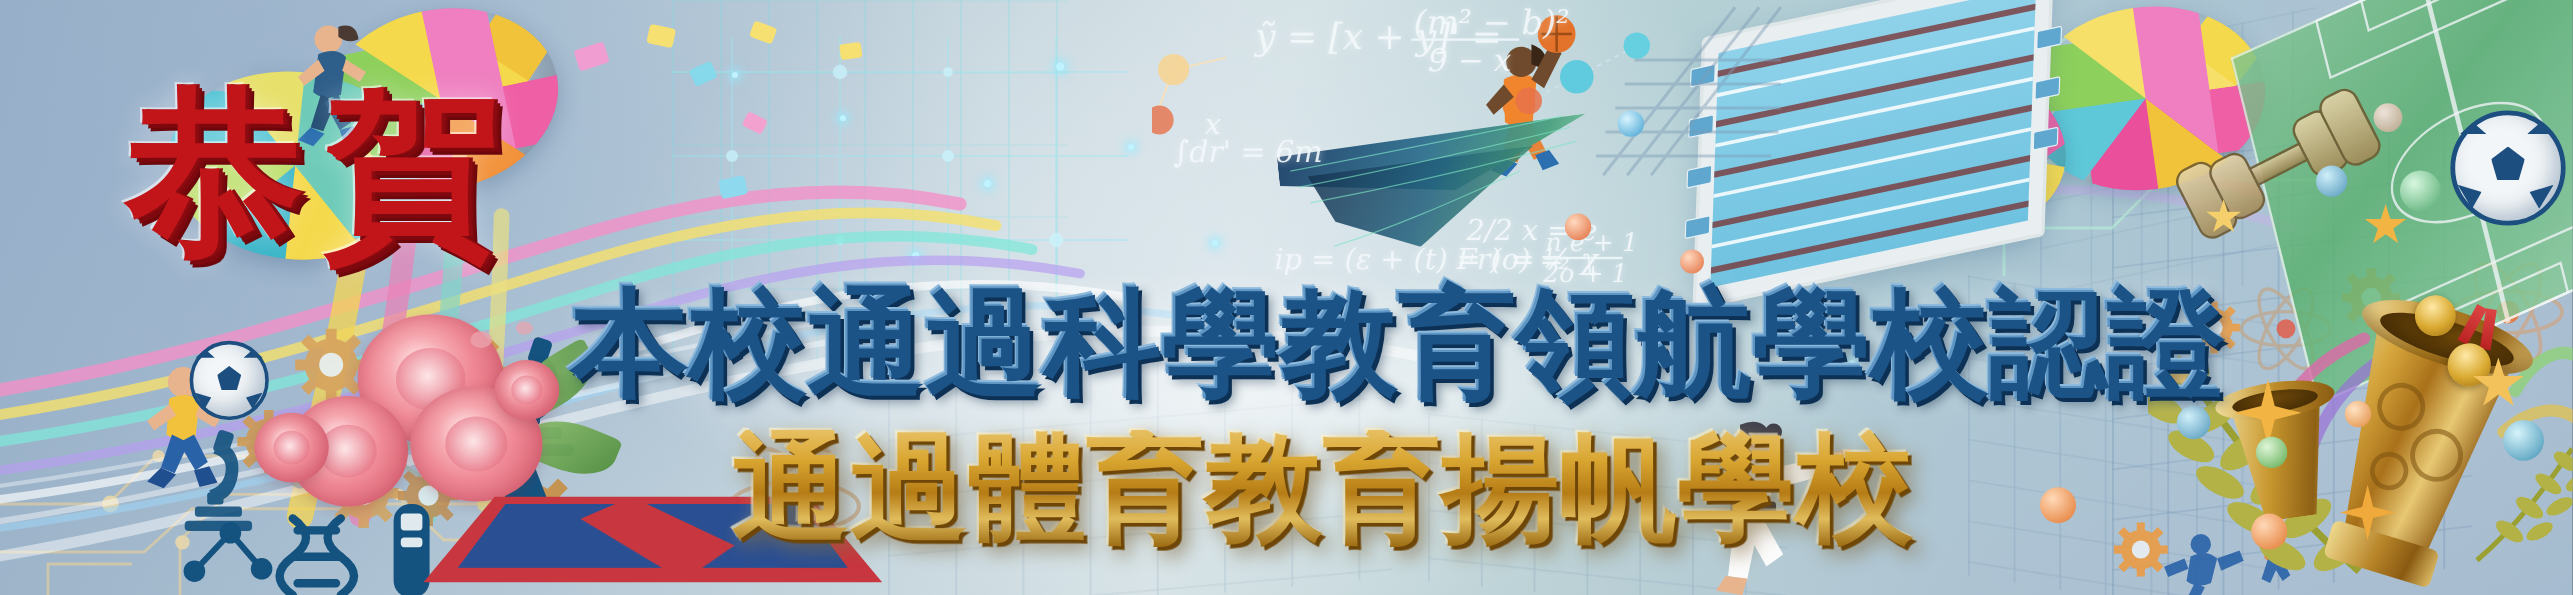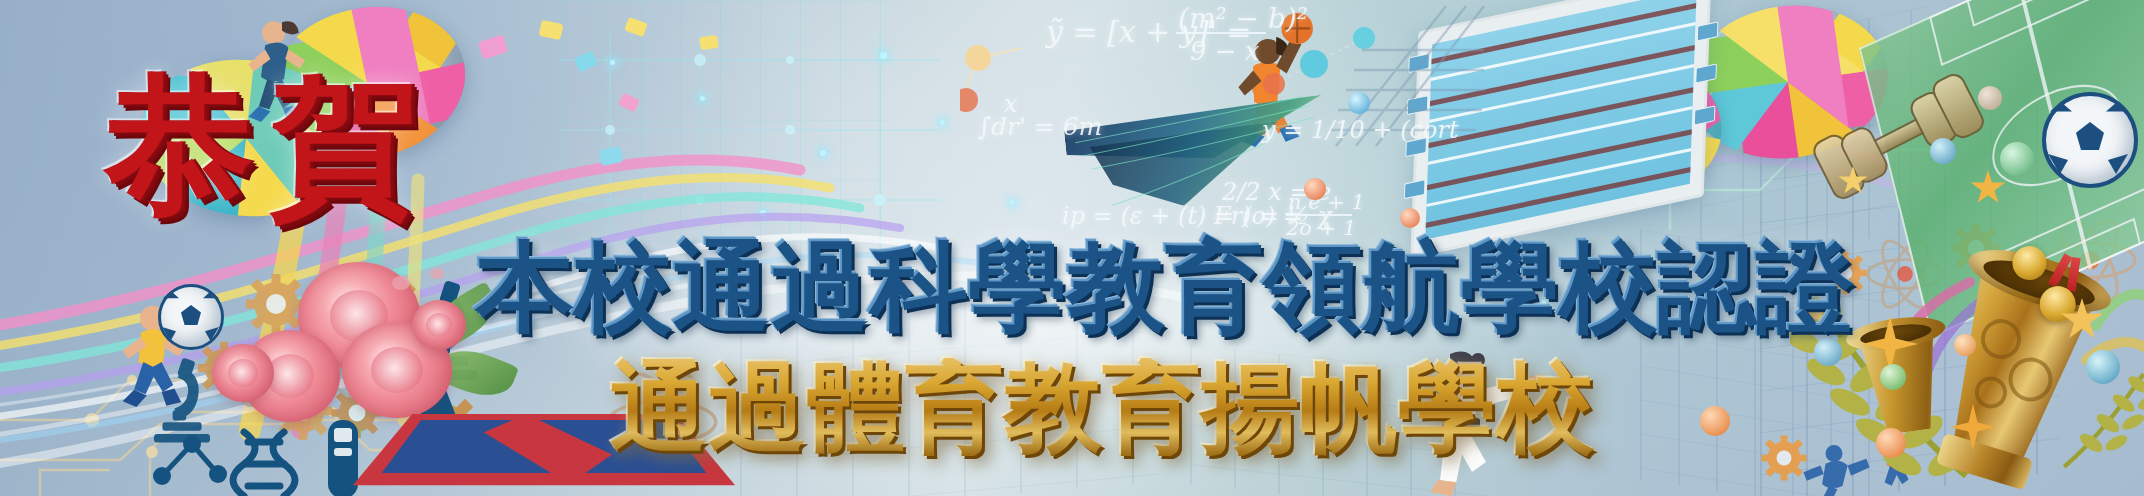--- a/index.html
+++ b/index.html
@@ -752,21 +752,20 @@
         </g>
       </svg>
     </div>
 
     <div class="formula" style="left:1046px;top:14px;font-size:30px;">ỹ = [x + y]' =</div>
     <div class="formula" style="left:1178px;top:2px;font-size:28px;">(m² − b)²</div>
     <div class="formula" style="left:1176px;top:32px;width:90px;height:2px;background:#eef6fa;"></div>
     <div class="formula" style="left:1190px;top:36px;font-size:26px;">9 − x</div>
     <div class="formula" style="left:1004px;top:90px;font-size:24px;">x</div>
     <div class="formula" style="left:978px;top:112px;font-size:25px;">∫dr' = 6m</div>
-    <div class="formula" style="left:1262px;top:116px;font-size:24px;">y = 1/10 + (cort</div>
     <div class="formula" style="left:1222px;top:178px;font-size:24px;">2/2  x = e</div>
     <div class="formula" style="left:1062px;top:202px;font-size:24px;">ip = (ε + (t) = )  = ½ χ</div>
     <div class="formula" style="left:1214px;top:202px;font-size:24px;">Fr(o) =</div>
     <div class="formula" style="left:1288px;top:190px;font-size:21px;">n e + 1</div>
     <div class="formula" style="left:1286px;top:214px;width:66px;height:2px;background:#eef6fa;"></div>
     <div class="formula" style="left:1286px;top:216px;font-size:21px;">2o + 1</div>
 
     <svg class="abs" style="left:1260px;top:20px;width:130px;height:90px;opacity:.85;" viewBox="0 0 130 90">
       <g stroke="#cfe3ef" stroke-width="1.6" stroke-dasharray="4 4" fill="none">
           <path d="M14 64 L54 44 L104 18"></path>

